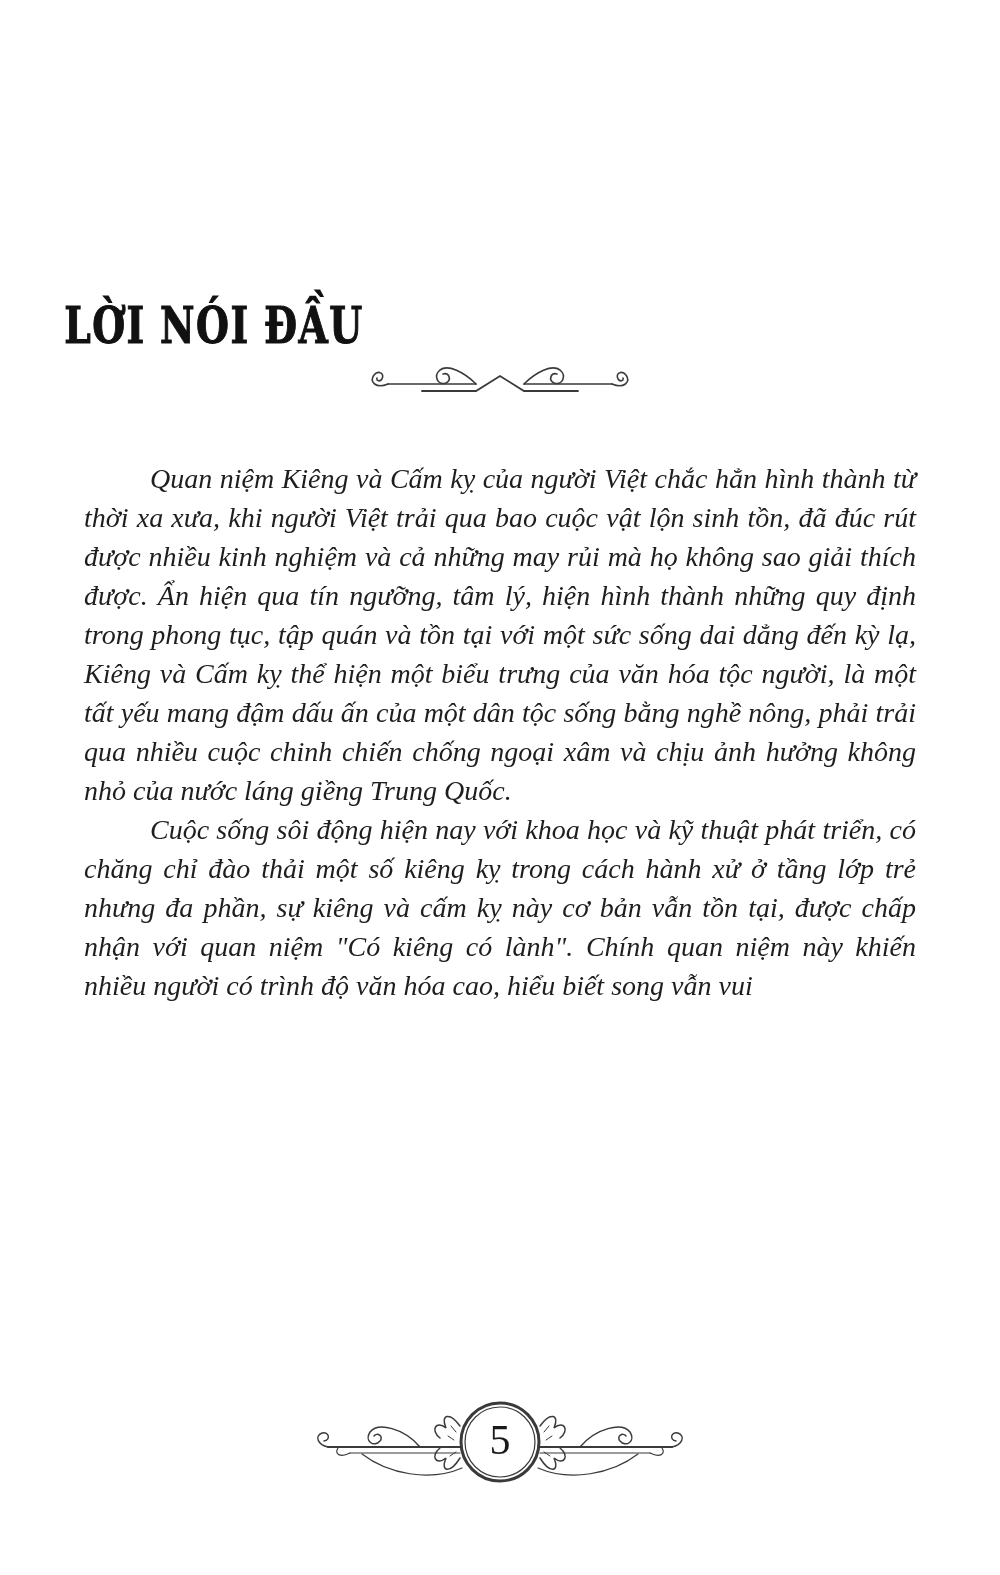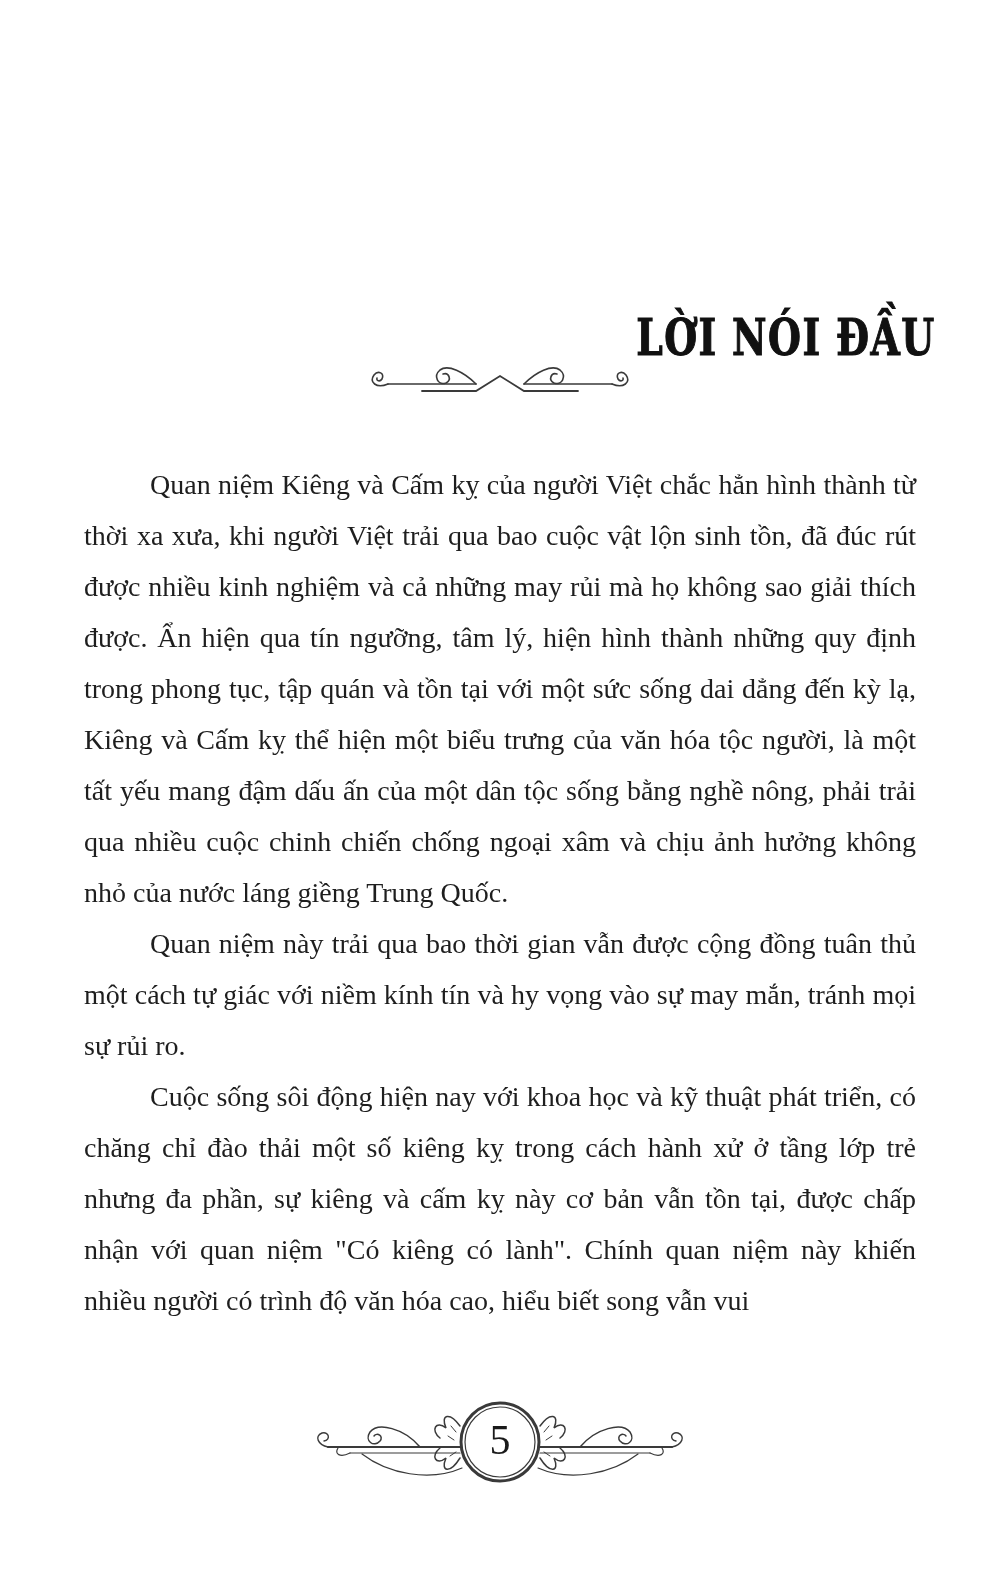--- a/index.html
+++ b/index.html
@@ -12,22 +12,21 @@
     background: #ffffff;
     overflow: hidden;
     font-family: "Liberation Serif", serif;
   }
   .title-wrap {
     position: absolute;
     top: 295px;
     left: 0;
     width: 100%;
     height: 70px;
-    text-align: right;
-    margin-top: 12px;
+    text-align: left;
   }
   .title-text {
     display: inline-block;
     font-family: "DejaVu Serif", serif;
     font-weight: bold;
     font-size: 54px;
     line-height: 64px;
     color: #111111;
     letter-spacing: 2px;
     transform: scale(0.70, 0.95);
@@ -44,22 +43,23 @@
     height: 44px;
   }
   .content {
     position: absolute;
     top: 459px;
     left: 84px;
     width: 832px;
     color: #1e1e1e;
   }
   .content p {
+    font-style: italic;
     font-size: 28px;
-    line-height: 51px;
+    line-height: 39px;
     text-align: justify;
     text-indent: 66px;
     font-family: "Liberation Serif", serif;
   }
   .footer-wrap {
     position: absolute;
     top: 1390px;
     left: 50%;
     transform: translateX(-50%);
     width: 380px;
@@ -98,21 +98,20 @@
       <path d="M248,24 C260,29 267,22 262,15 C258,10 251,13 254,19 C256,22 260,21 259,18"></path>
 
       <path d="M112,24 C100,12 84,4 76,10 C69,16 74,26 82,23 C88,20 85,12 79,14"></path>
 
       <path d="M160,24 C172,12 188,4 196,10 C203,16 198,26 190,23 C184,20 187,12 193,14"></path>
     </g>
   </svg>
 
   <div class="content">
     <p>Quan niệm Kiêng và Cấm kỵ của người Việt chắc hẳn hình thành từ thời xa xưa, khi người Việt trải qua bao cuộc vật lộn sinh tồn, đã đúc rút được nhiều kinh nghiệm và cả những may rủi mà họ không sao giải thích được. Ẩn hiện qua tín ngưỡng, tâm lý, hiện hình thành những quy định trong phong tục, tập quán và tồn tại với một sức sống dai dẳng đến kỳ lạ, Kiêng và Cấm kỵ thể hiện một biểu trưng của văn hóa tộc người, là một tất yếu mang đậm dấu ấn của một dân tộc sống bằng nghề nông, phải trải qua nhiều cuộc chinh chiến chống ngoại xâm và chịu ảnh hưởng không nhỏ của nước láng giềng Trung Quốc.</p>
-    <p>Quan niệm này trải qua bao thời gian vẫn được cộng đồng tuân thủ một cách tự giác với niềm kính tín và hy vọng vào sự may mắn, tránh mọi sự rủi ro.</p>
     <p>Cuộc sống sôi động hiện nay với khoa học và kỹ thuật phát triển, có chăng chỉ đào thải một số kiêng kỵ trong cách hành xử ở tầng lớp trẻ nhưng đa phần, sự kiêng và cấm kỵ này cơ bản vẫn tồn tại, được chấp nhận với quan niệm "Có kiêng có lành". Chính quan niệm này khiến nhiều người có trình độ văn hóa cao, hiểu biết song vẫn vui</p>
   </div>
 
   <div class="footer-wrap">
     <svg class="footer-ornament" viewBox="0 0 380 112" xmlns="http://www.w3.org/2000/svg">
       <g stroke="#3a3a3a" fill="none" stroke-linecap="round">
 
         <g>
           <path d="M150,57 L18,57" stroke-width="2"></path>
           <path d="M150,63 L40,63" stroke-width="1.2"></path>

